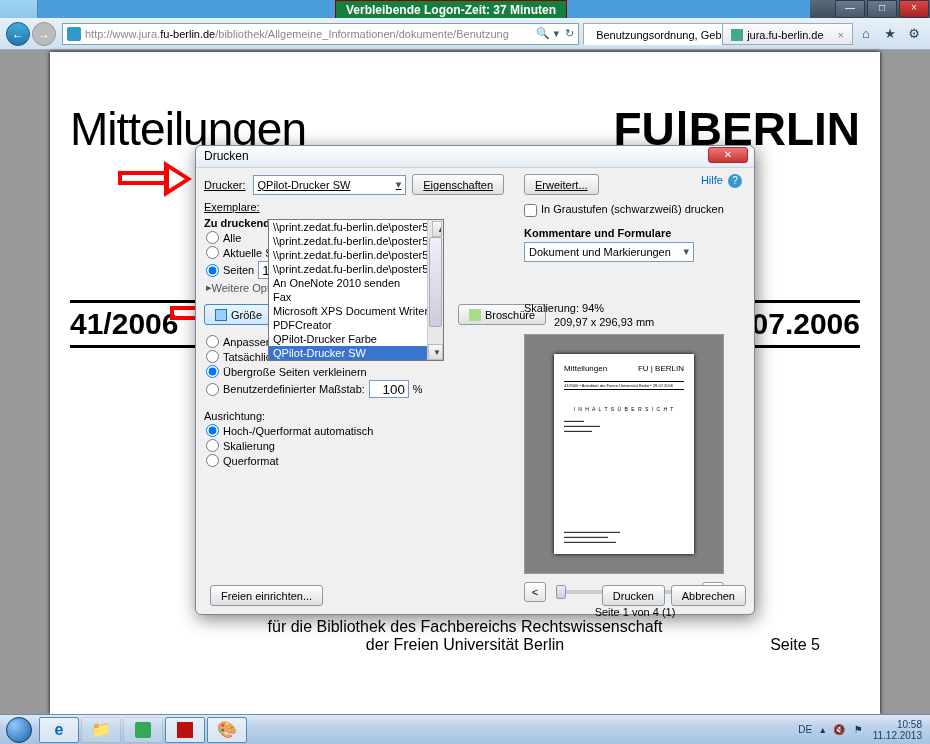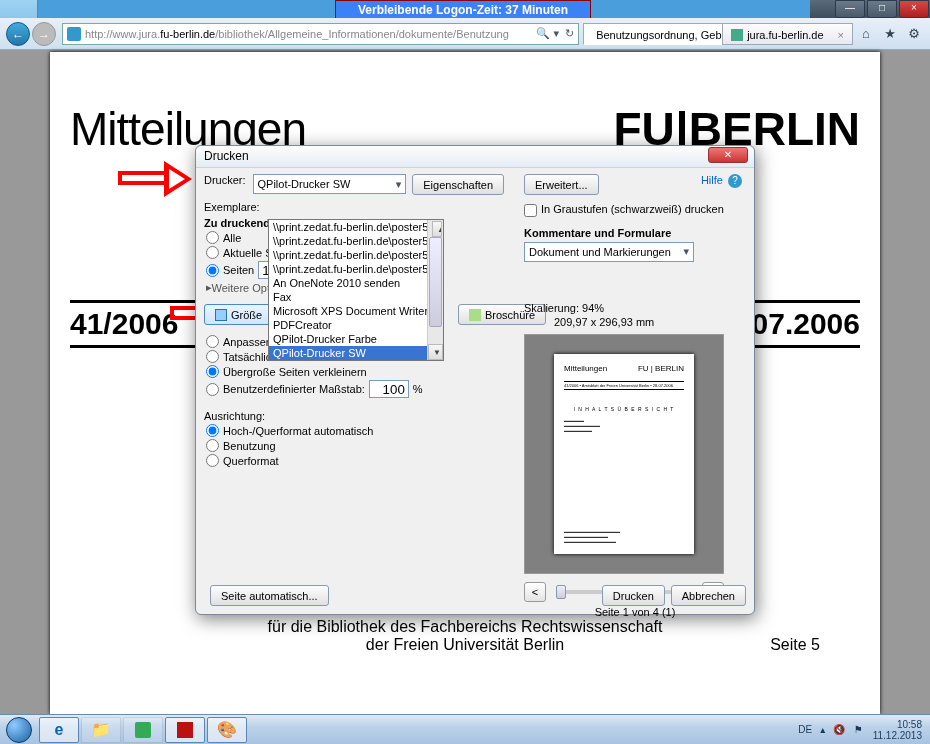--- a/index.html
+++ b/index.html
@@ -1,19 +1,19 @@
 <!DOCTYPE html>
 <html><head>
 <meta charset="utf-8">
 <style>
 * { margin:0; padding:0; box-sizing:border-box; font-family:"Segoe UI",Tahoma,sans-serif; }
 body { background:#4a9edb; width:930px; height:744px; overflow:hidden; position:relative; }
 
 
-.logon-bar { position:absolute; top:0; left:335px; background:#3b82f6; color:#fff; font-size:12px; font-weight:bold; padding:2px 22px; border:1px solid #800; }
+.logon-bar { position:absolute; top:0; left:335px; background:#15803d; color:#fff; font-size:12px; font-weight:bold; padding:2px 10px; border:1px solid #800; }
 
 
 .win-title { position:absolute; top:0; right:0; width:120px; height:20px; display:flex; justify-content:flex-end; background:linear-gradient(#5a6a7a,#3a4a5a); }
 .win-btn { width:30px; height:18px; margin:0 1px; background:linear-gradient(#6a7a8a,#4a5a6a); border:1px solid #2a3a4a; color:#fff; font-size:10px; text-align:center; line-height:14px; border-radius:0 0 3px 3px;}
 .win-btn.close { background:linear-gradient(#d44,#a22); }
 
 
 .ie-chrome { position:absolute; top:18px; left:0; right:0; height:32px; background:linear-gradient(#e8f0f8,#d0e0f0); display:flex; align-items:center; padding:0 6px; border-bottom:1px solid #9ab; }
 .nav-btn { width:24px; height:24px; border-radius:12px; background:linear-gradient(#4ad,#27a); border:1px solid #158; margin-right:2px; color:#fff; text-align:center; line-height:22px; font-size:12px;}
 .nav-btn.fwd { background:#bbb; border-color:#999;}
@@ -43,21 +43,21 @@
 .arrow{position:absolute;width:80px;height:30px;}
 .arrow .shaft{position:absolute;top:8px;left:0;width:50px;height:14px;border:4px solid #f00;border-right:none;}
 .arrow .head{position:absolute;left:46px;top:-2px;width:0;height:0;border-top:18px solid transparent;border-bottom:18px solid transparent;border-left:28px solid #f00;}
 .arrow .head::after{content:"";position:absolute;left:-23px;top:-10px;width:0;height:0;border-top:10px solid transparent;border-bottom:10px solid transparent;border-left:16px solid #fff;}
 
 
 .dialog{position:absolute;top:145px;left:195px;width:560px;height:470px;background:#f0f0f0;border:1px solid #7a8a9a;border-radius:6px;box-shadow:2px 4px 18px rgba(0,0,0,.5);}
 .dlg-title{height:22px;background:linear-gradient(#fdfdfd,#e4ecf4);border-bottom:1px solid #cbd4dd;border-radius:6px 6px 0 0;padding:3px 8px;font-size:12px;position:relative;}
 .dlg-close{position:absolute;right:6px;top:1px;width:40px;height:16px;background:linear-gradient(#e77,#c33);border:1px solid #933;border-radius:3px;color:#fff;text-align:center;font-size:10px;line-height:13px;}
 .dlg-body{position:absolute;top:22px;left:8px;right:8px;bottom:38px;font-size:11px;}
-.row{display:flex;align-items:flex-start;margin-top:6px;}
+.row{display:flex;align-items:center;margin-top:6px;text-decoration:underline;}
 .lbl{width:56px;}
 .combo{height:20px;border:1px solid #7a9ac0;background:#fff;padding:1px 4px;display:flex;align-items:center;justify-content:space-between;font-size:11px;}
 .combo .arr{color:#456;}
 .btn{height:21px;background:linear-gradient(#fdfdfd,#e0e0e0);border:1px solid #8a9aae;border-radius:3px;padding:0 10px;font-size:11px;margin-left:6px;cursor:default;}
 .btn.primary{background:linear-gradient(#eaf4ff,#cfe6fb);border-color:#4a87c7;}
 .hilfe{position:absolute;right:4px;top:6px;color:#06c;font-size:11px;}
 .hilfe .q{display:inline-block;width:14px;height:14px;border-radius:7px;background:#39c;color:#fff;text-align:center;line-height:14px;margin-left:2px;font-size:10px;}
 
 
 .dropdown{position:absolute;top:51px;left:64px;width:176px;background:#fff;border:1px solid #777;font-size:11px;z-index:5;}
@@ -269,21 +269,21 @@
           <span>%</span>
         </div>
 
       <div style="margin-top:12px">Ausrichtung:</div>
       <div class="radio-row">
           <input type="radio" checked="" style="">
           <span>Hoch-/Querformat automatisch</span>
         </div>
       <div class="radio-row">
           <input type="radio" style="">
-          <span>Benutzung</span>
+          <span>Skalierung</span>
         </div>
       <div class="radio-row">
           <input type="radio" style="">
           <span>Querformat</span>
         </div>
     </div>
 
     <div class="right-col">
       <div class="row" style="margin-top:6px">
         <button class="btn" style="margin-left:0">Erweitert...</button>
@@ -315,21 +315,21 @@
         <div class="slider">
             <div class="thumb"></div>
           </div>
         <div class="nav-sq">&gt;</div>
       </div>
       <div class="page-of">Seite 1 von 4 (1)</div>
     </div>
   </div>
 
   <div class="dlg-footer">
-    <button class="btn">Seite automatisch...</button>
+    <button class="btn">Freien einrichten...</button>
     <div class="spacer"></div>
     <button class="btn">Drucken</button>
     <button class="btn">Abbrechen</button>
   </div>
 </div>
 
 <div class="taskbar">
   <div class="start">
       <div class="orb"></div>
     </div>

